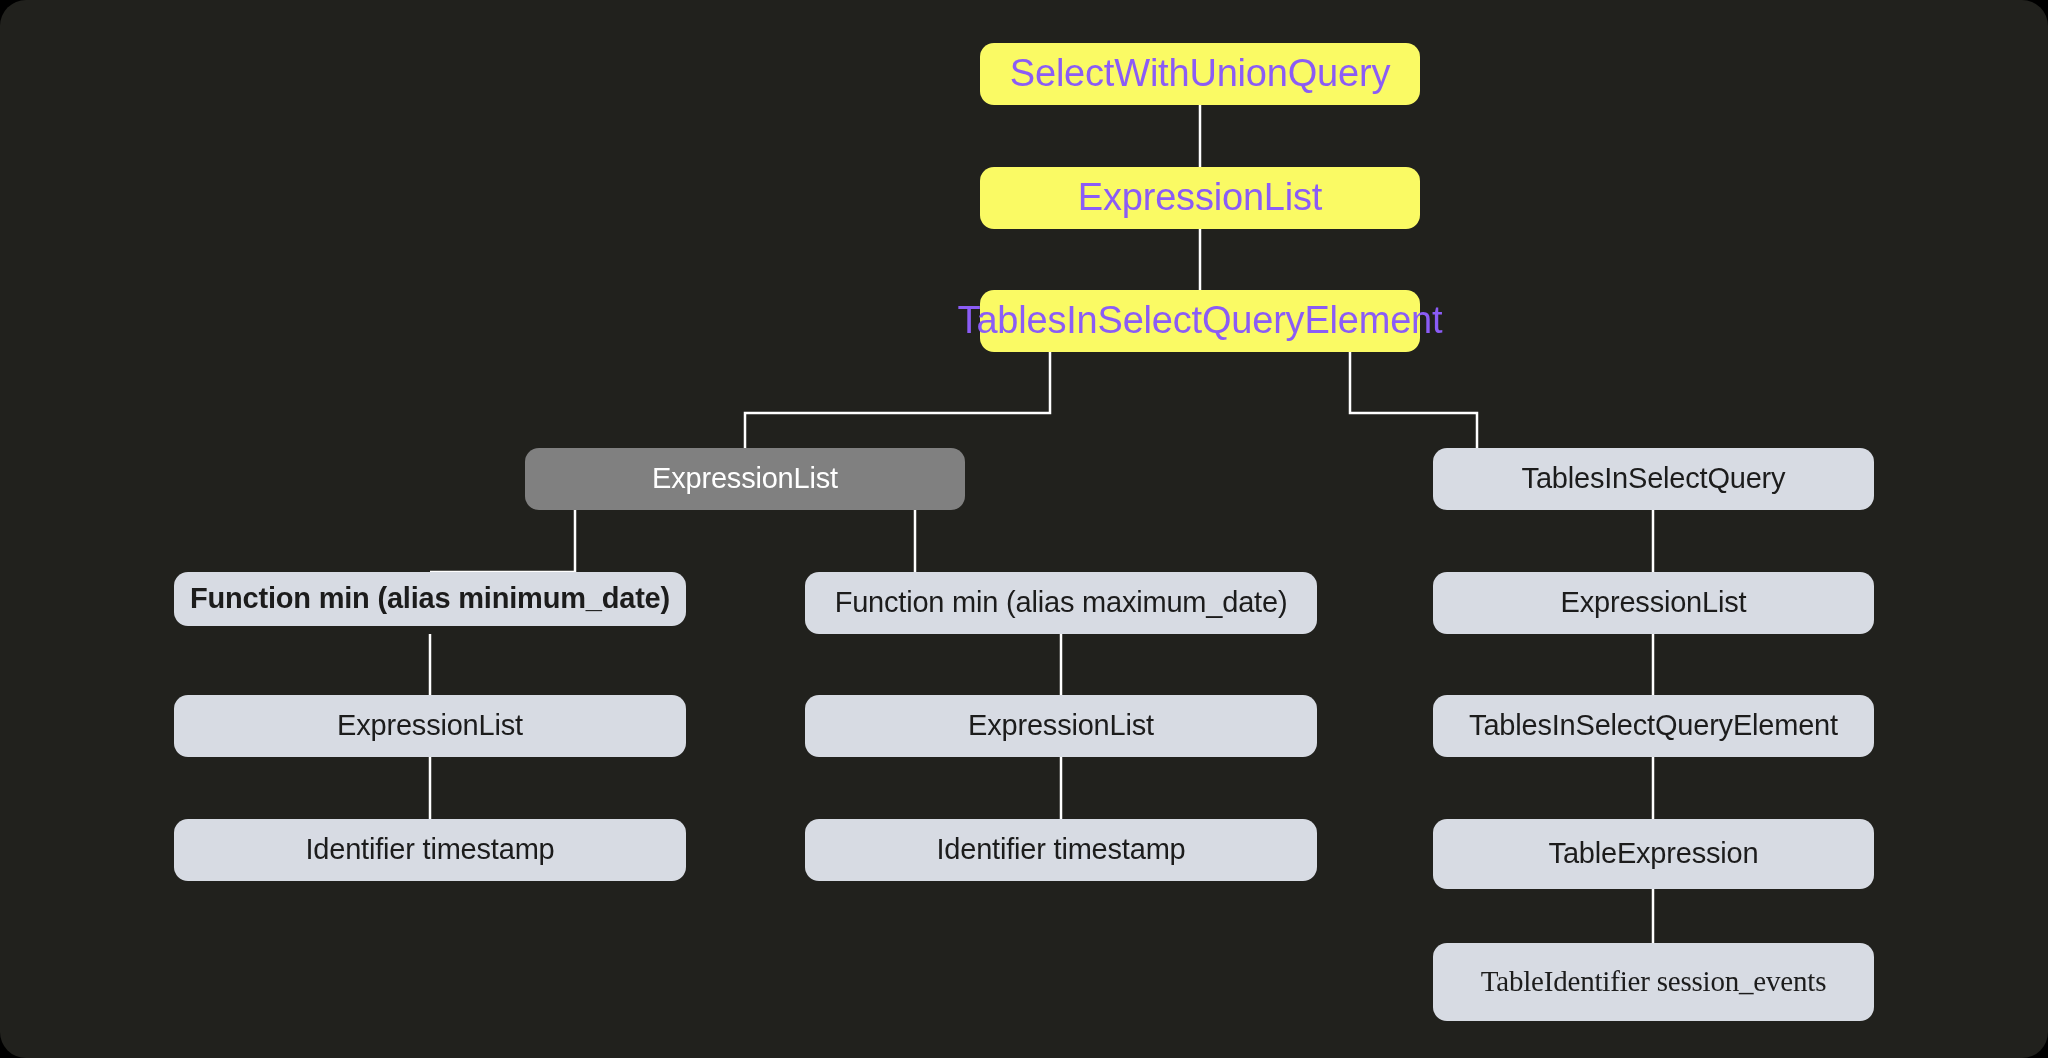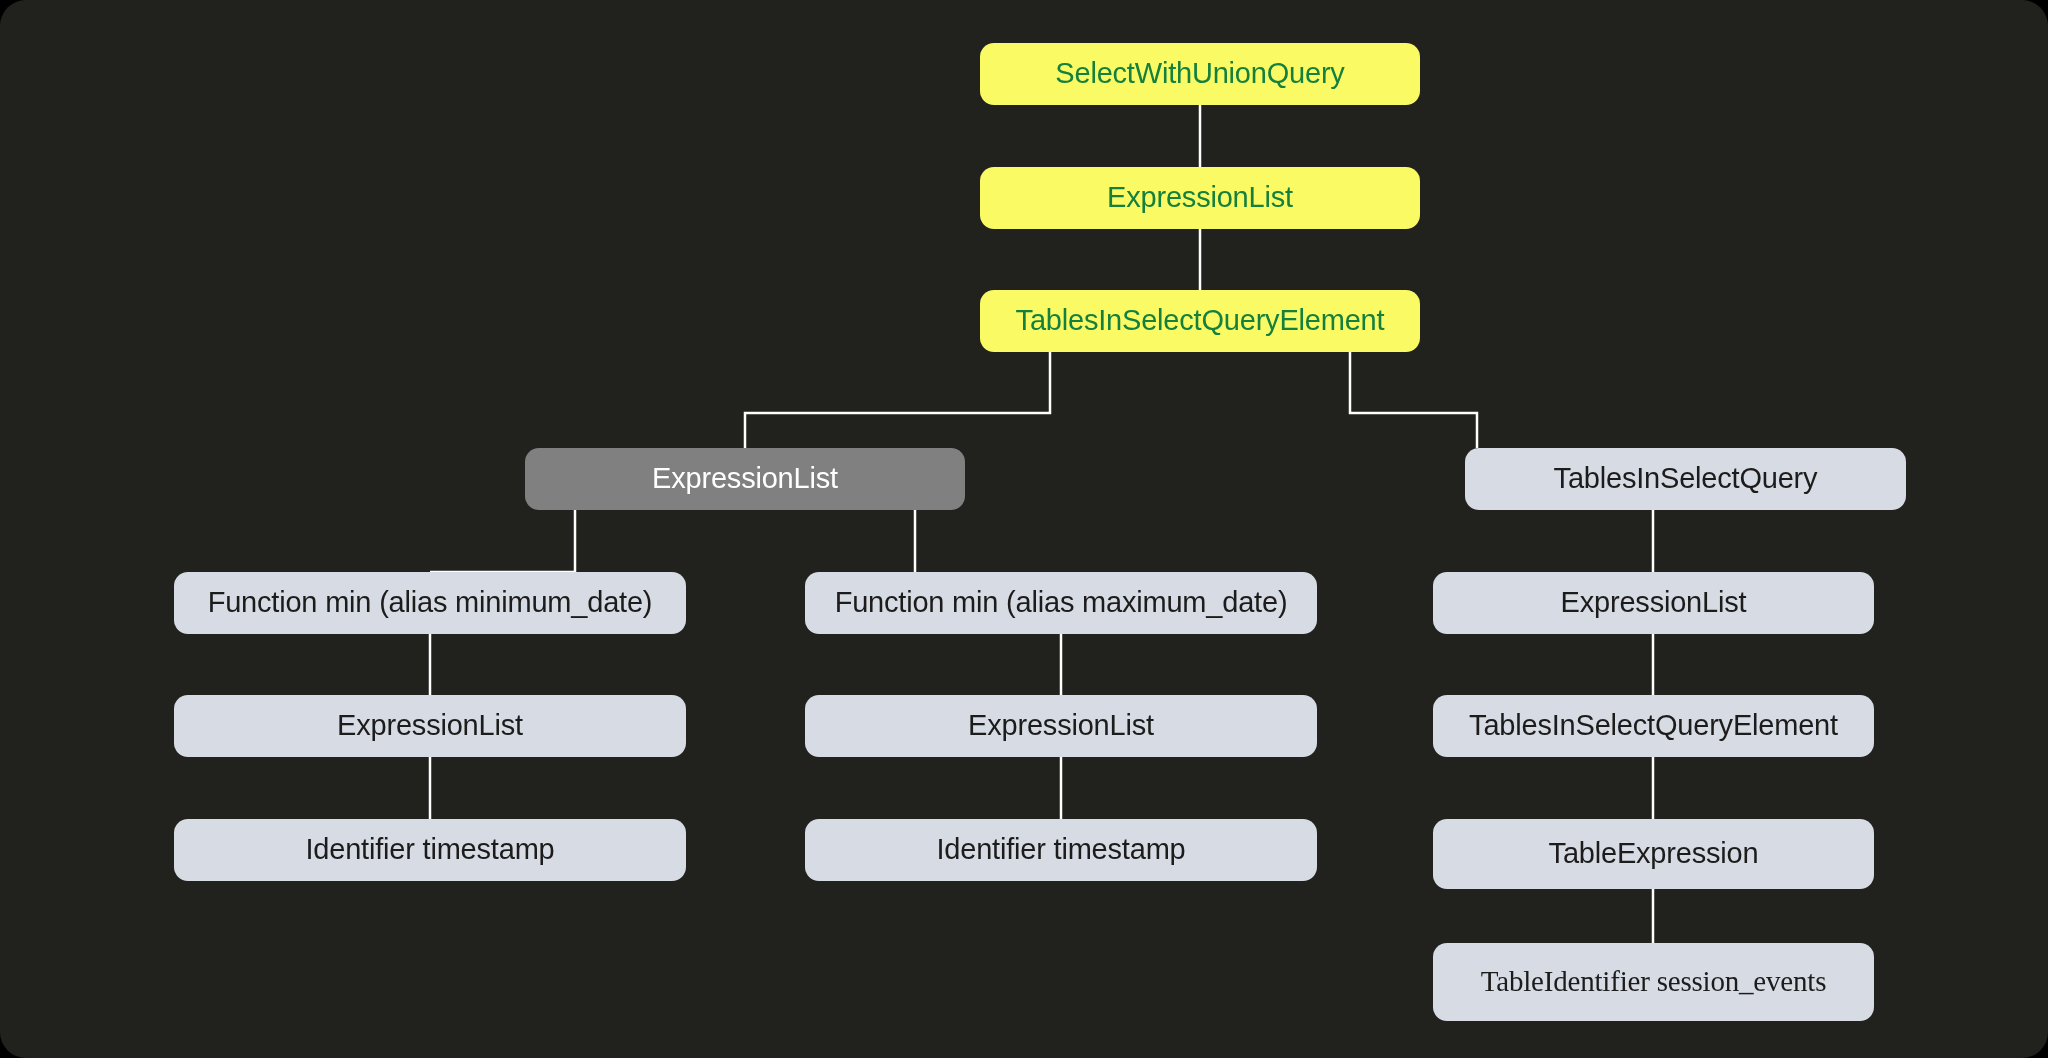--- a/index.html
+++ b/index.html
@@ -40,22 +40,22 @@
     line-height: 1.15;
     letter-spacing: -0.2px;
     white-space: nowrap;
   }
   .node-label {
     display: block;
     padding: 0 14px;
   }
   .style-root {
     background: #fafa64;
-    color: #15803d;
-    font-size: 29px;
+    color: #8b5cf6;
+    font-size: 38px;
     font-weight: 400;
   }
   .style-selected {
     background: #808080;
     color: #ffffff;
     font-size: 29px;
     font-weight: 400;
   }
   .style-normal {
     background: #d7dbe3;
@@ -90,24 +90,24 @@
       </div>
       <div class="node style-root" style="left: 980px; top: 167px; width: 440px; height: 62px;">
         <span class="node-label">ExpressionList</span>
       </div>
       <div class="node style-root" style="left: 980px; top: 290px; width: 440px; height: 62px;">
         <span class="node-label">TablesInSelectQueryElement</span>
       </div>
       <div class="node style-selected" style="left: 525px; top: 448px; width: 440px; height: 62px;">
         <span class="node-label">ExpressionList</span>
       </div>
-      <div class="node style-normal" style="left: 1433px; top: 448px; width: 441px; height: 62px; margin-left: 32px;">
+      <div class="node style-normal" style="left: 1433px; top: 448px; width: 441px; height: 62px;">
         <span class="node-label">TablesInSelectQuery</span>
       </div>
-      <div class="node style-normal" style="left: 174px; top: 572px; width: 512px; height: 62px;">
+      <div class="node style-normal" style="left: 174px; top: 572px; width: 512px; height: 54px; font-weight: bold;">
         <span class="node-label">Function min (alias minimum_date)</span>
       </div>
       <div class="node style-normal" style="left: 805px; top: 572px; width: 512px; height: 62px; text-align: right;">
         <span class="node-label">Function min (alias maximum_date)</span>
       </div>
       <div class="node style-normal" style="left: 1433px; top: 572px; width: 441px; height: 62px;">
         <span class="node-label">ExpressionList</span>
       </div>
       <div class="node style-normal" style="left: 174px; top: 695px; width: 512px; height: 62px;">
         <span class="node-label">ExpressionList</span>

